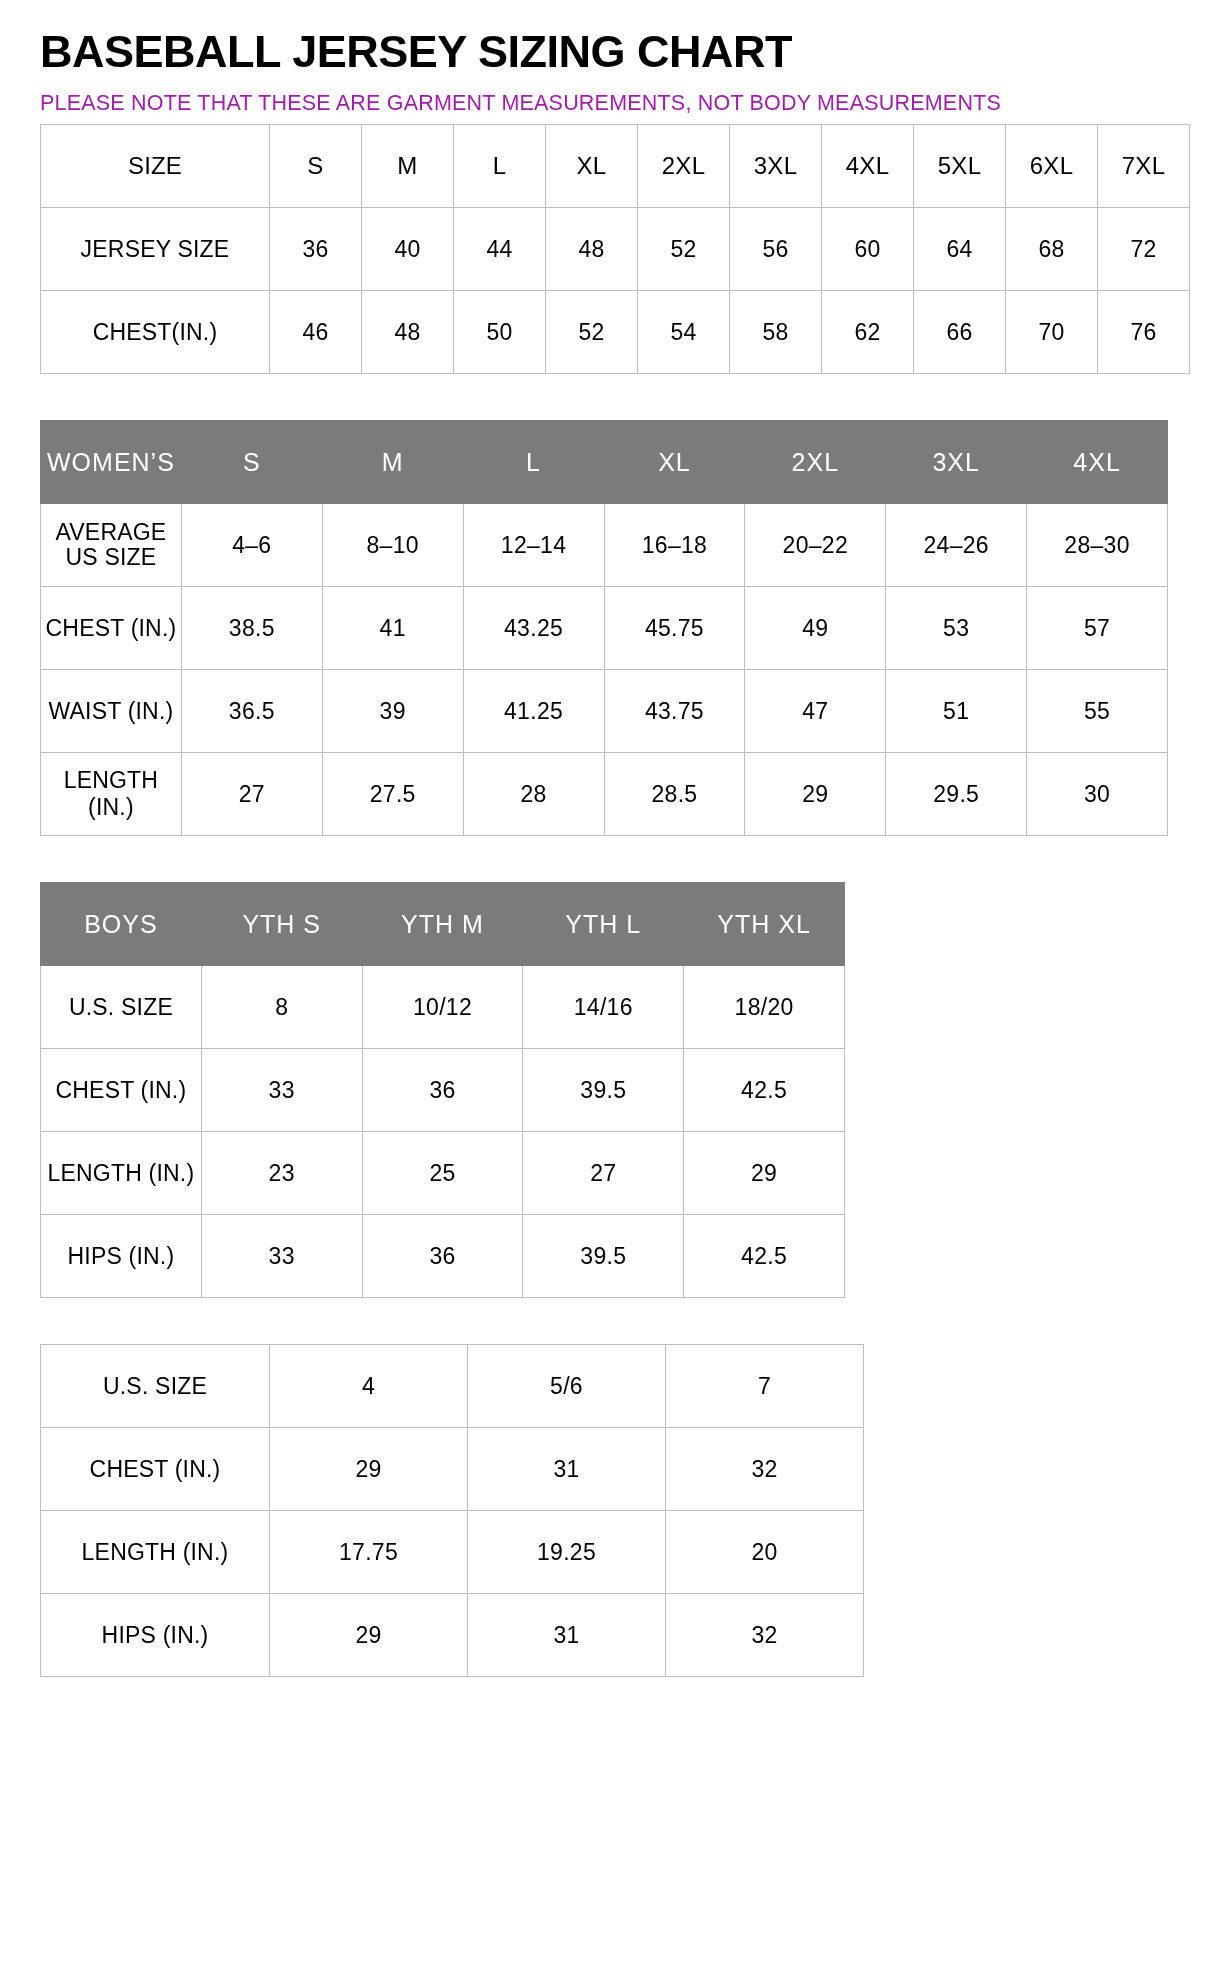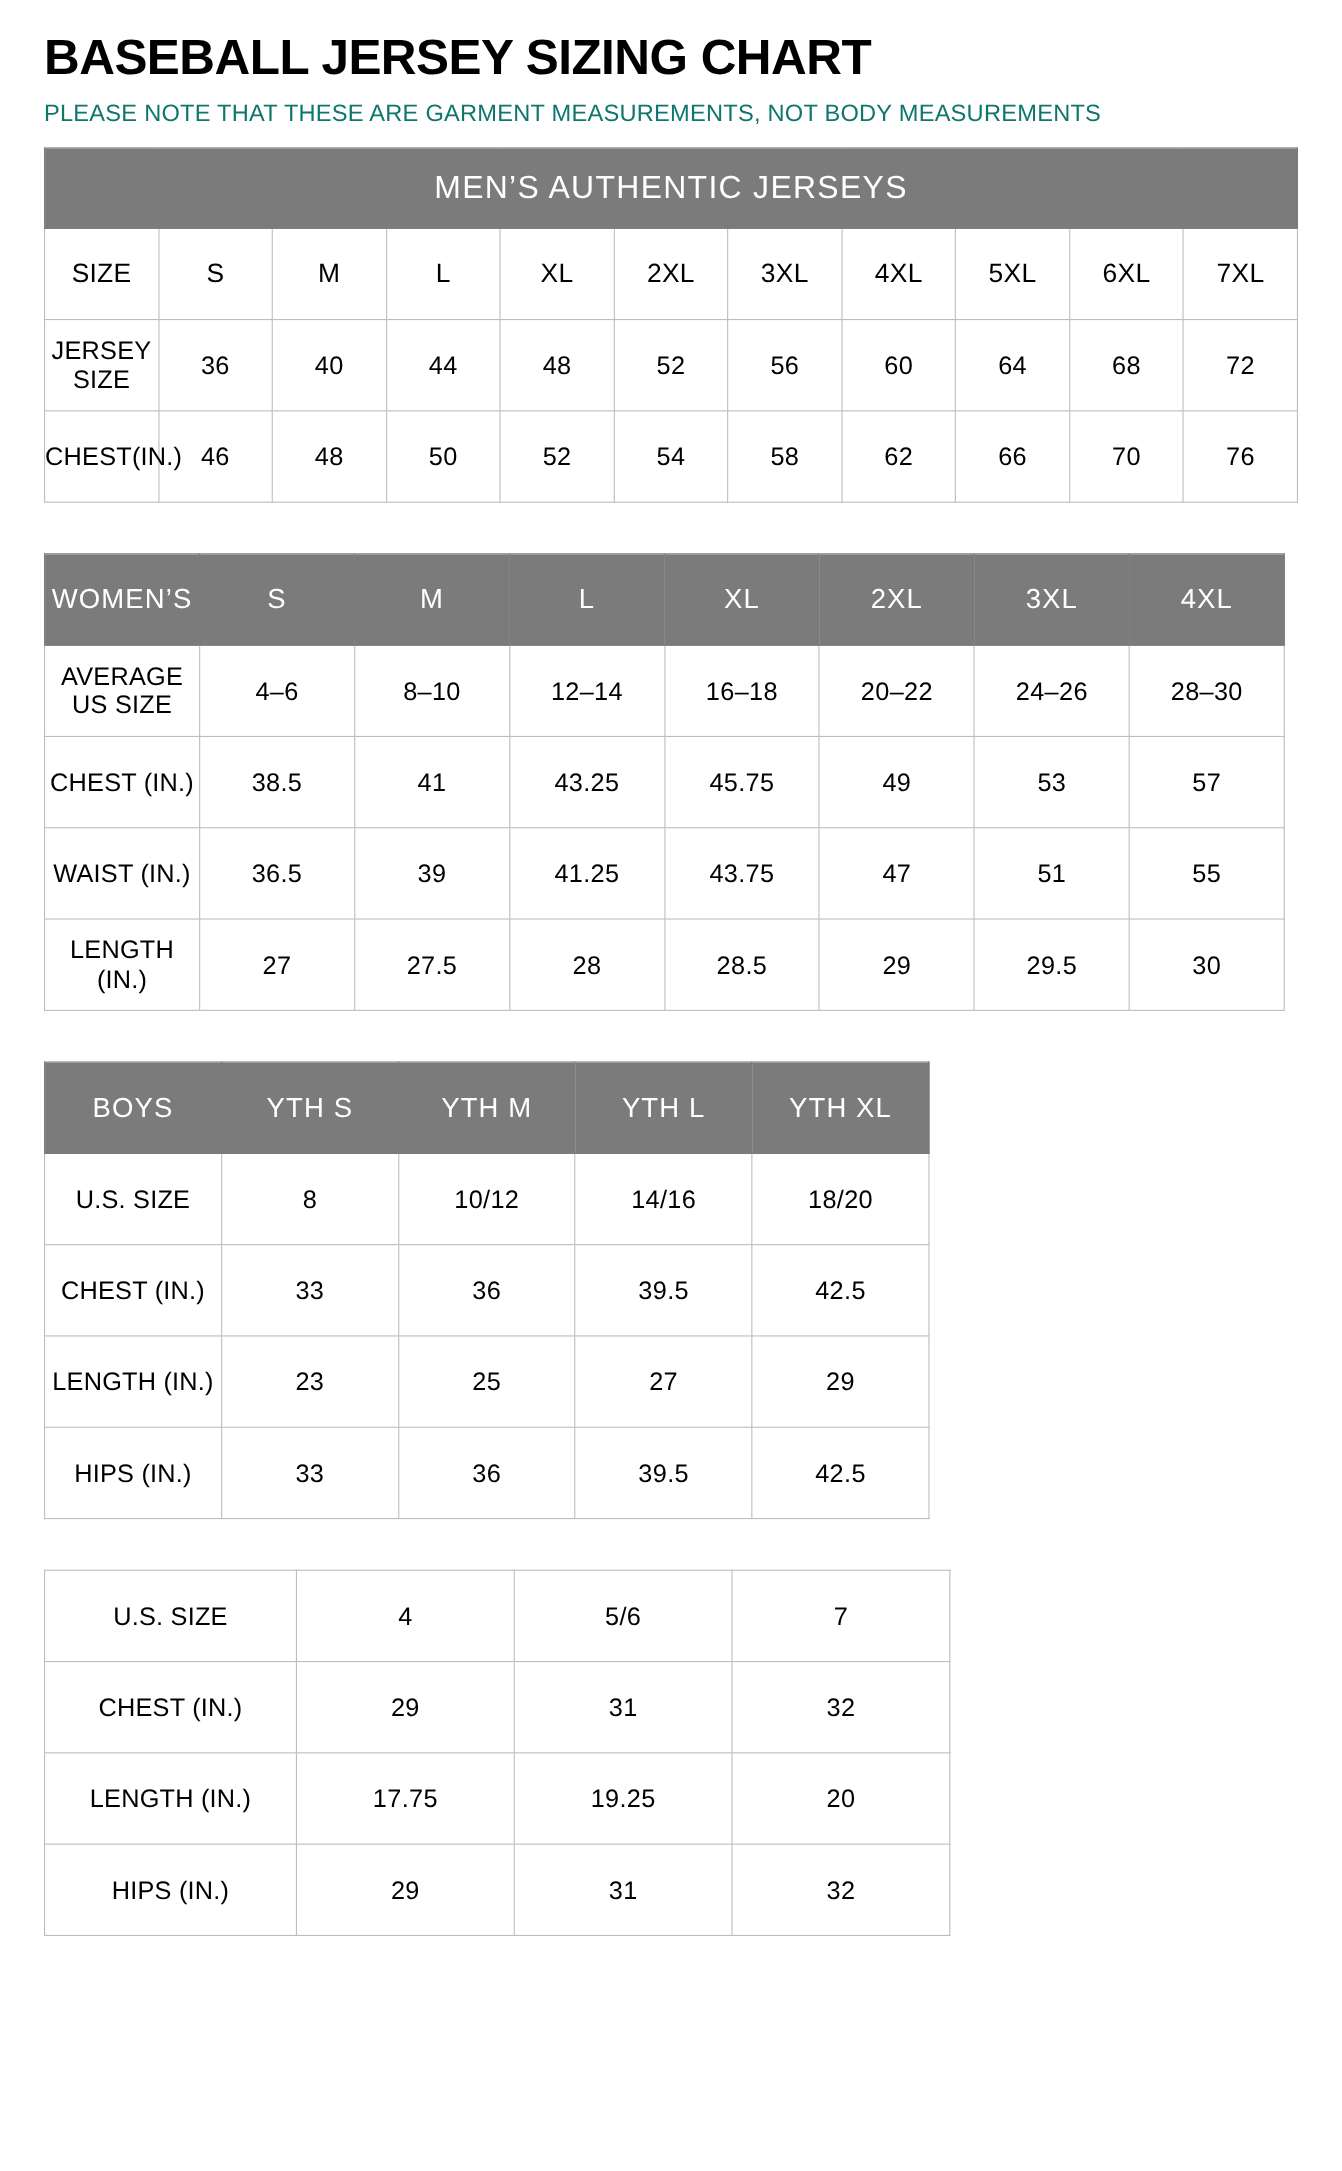--- a/index.html
+++ b/index.html
@@ -24,25 +24,25 @@
   }
   .main-title {
     font-size: 45px;
     font-weight: bold;
     letter-spacing: -0.5px;
     line-height: 1.05;
     margin: 0 0 14px 0;
     color: #000;
   }
   .note {
-    color: #0f766e;
+    color: #a21caf;
     font-size: 21.5px;
     line-height: 1.35;
     letter-spacing: 0.2px;
-    margin: 0 0 16px 0;
+    margin: 0 0 6px 0;
     max-width: 1115px;
   }
   table {
     border-collapse: collapse;
     table-layout: fixed;
     margin-bottom: 46px;
   }
   td, th {
     border: 1px solid #bdbdbd;
     text-align: center;
@@ -99,23 +99,20 @@
 </head>
 <body>
 
 <div class="page">
 
   <h1 class="main-title">BASEBALL JERSEY SIZING CHART</h1>
   <p class="note">PLEASE NOTE THAT THESE ARE GARMENT MEASUREMENTS, NOT BODY MEASUREMENTS</p>
 
   <table id="mens-table">
     <tbody>
-      <tr>
-        <td class="banner-cell" colspan="11">MEN’S AUTHENTIC JERSEYS</td>
-      </tr>
       <tr class="hdrrow">
         <td class="rowlabel">SIZE</td>
         <td class="sizecell">S</td>
         <td class="sizecell">M</td>
         <td class="sizecell">L</td>
         <td class="sizecell">XL</td>
         <td class="sizecell">2XL</td>
         <td class="sizecell">3XL</td>
         <td class="sizecell">4XL</td>
         <td class="sizecell">5XL</td>

